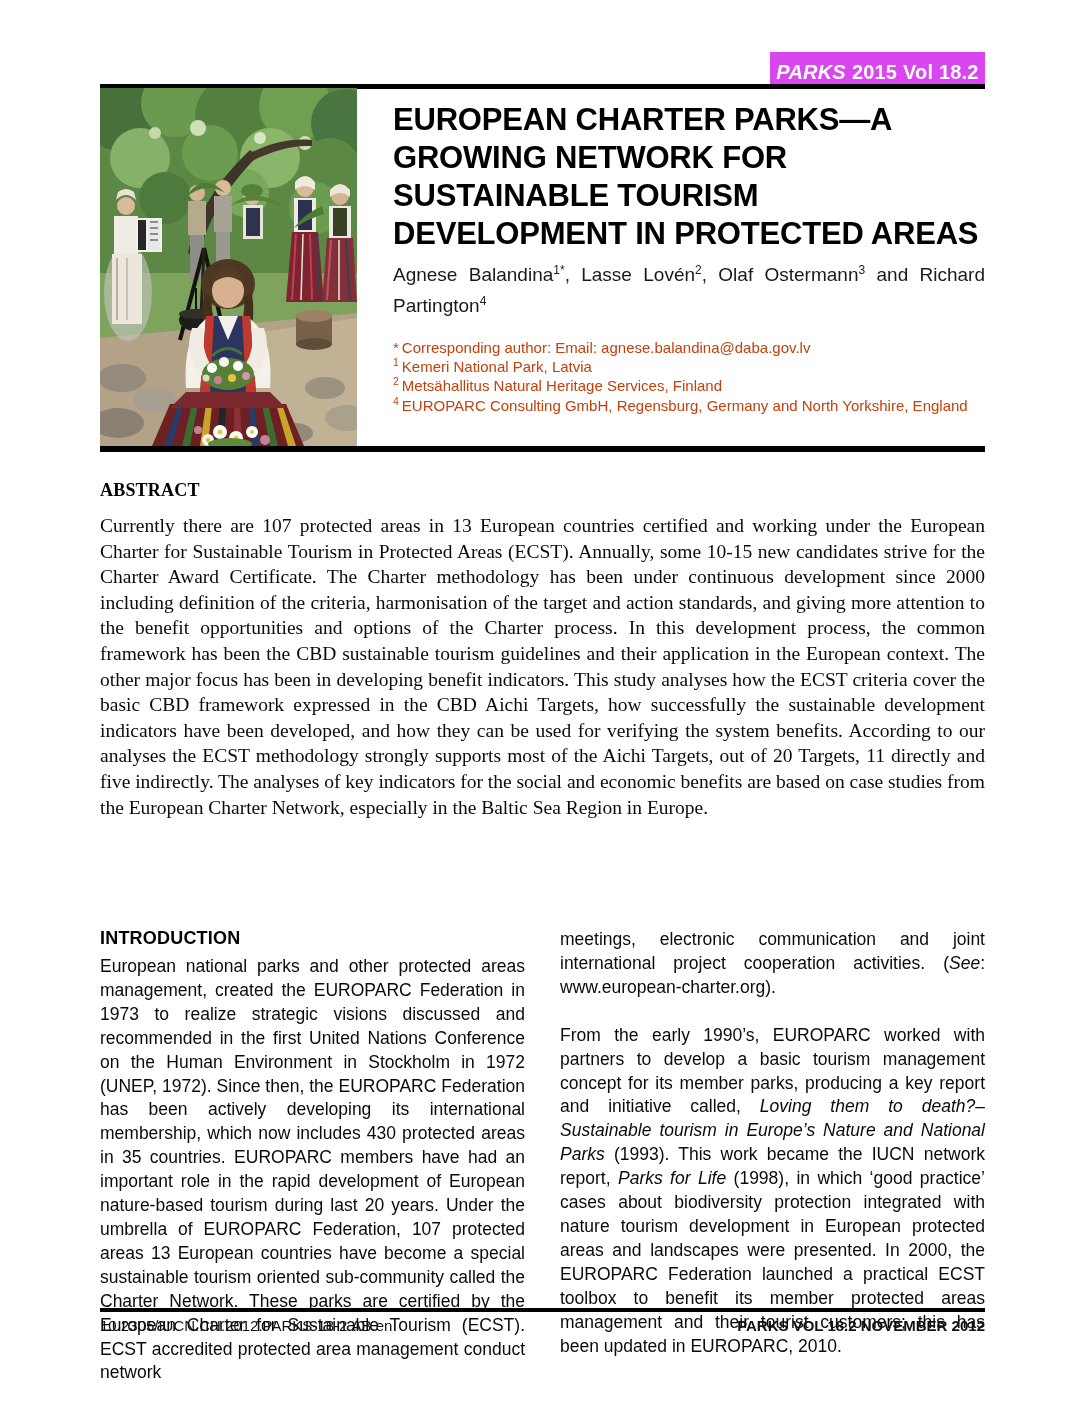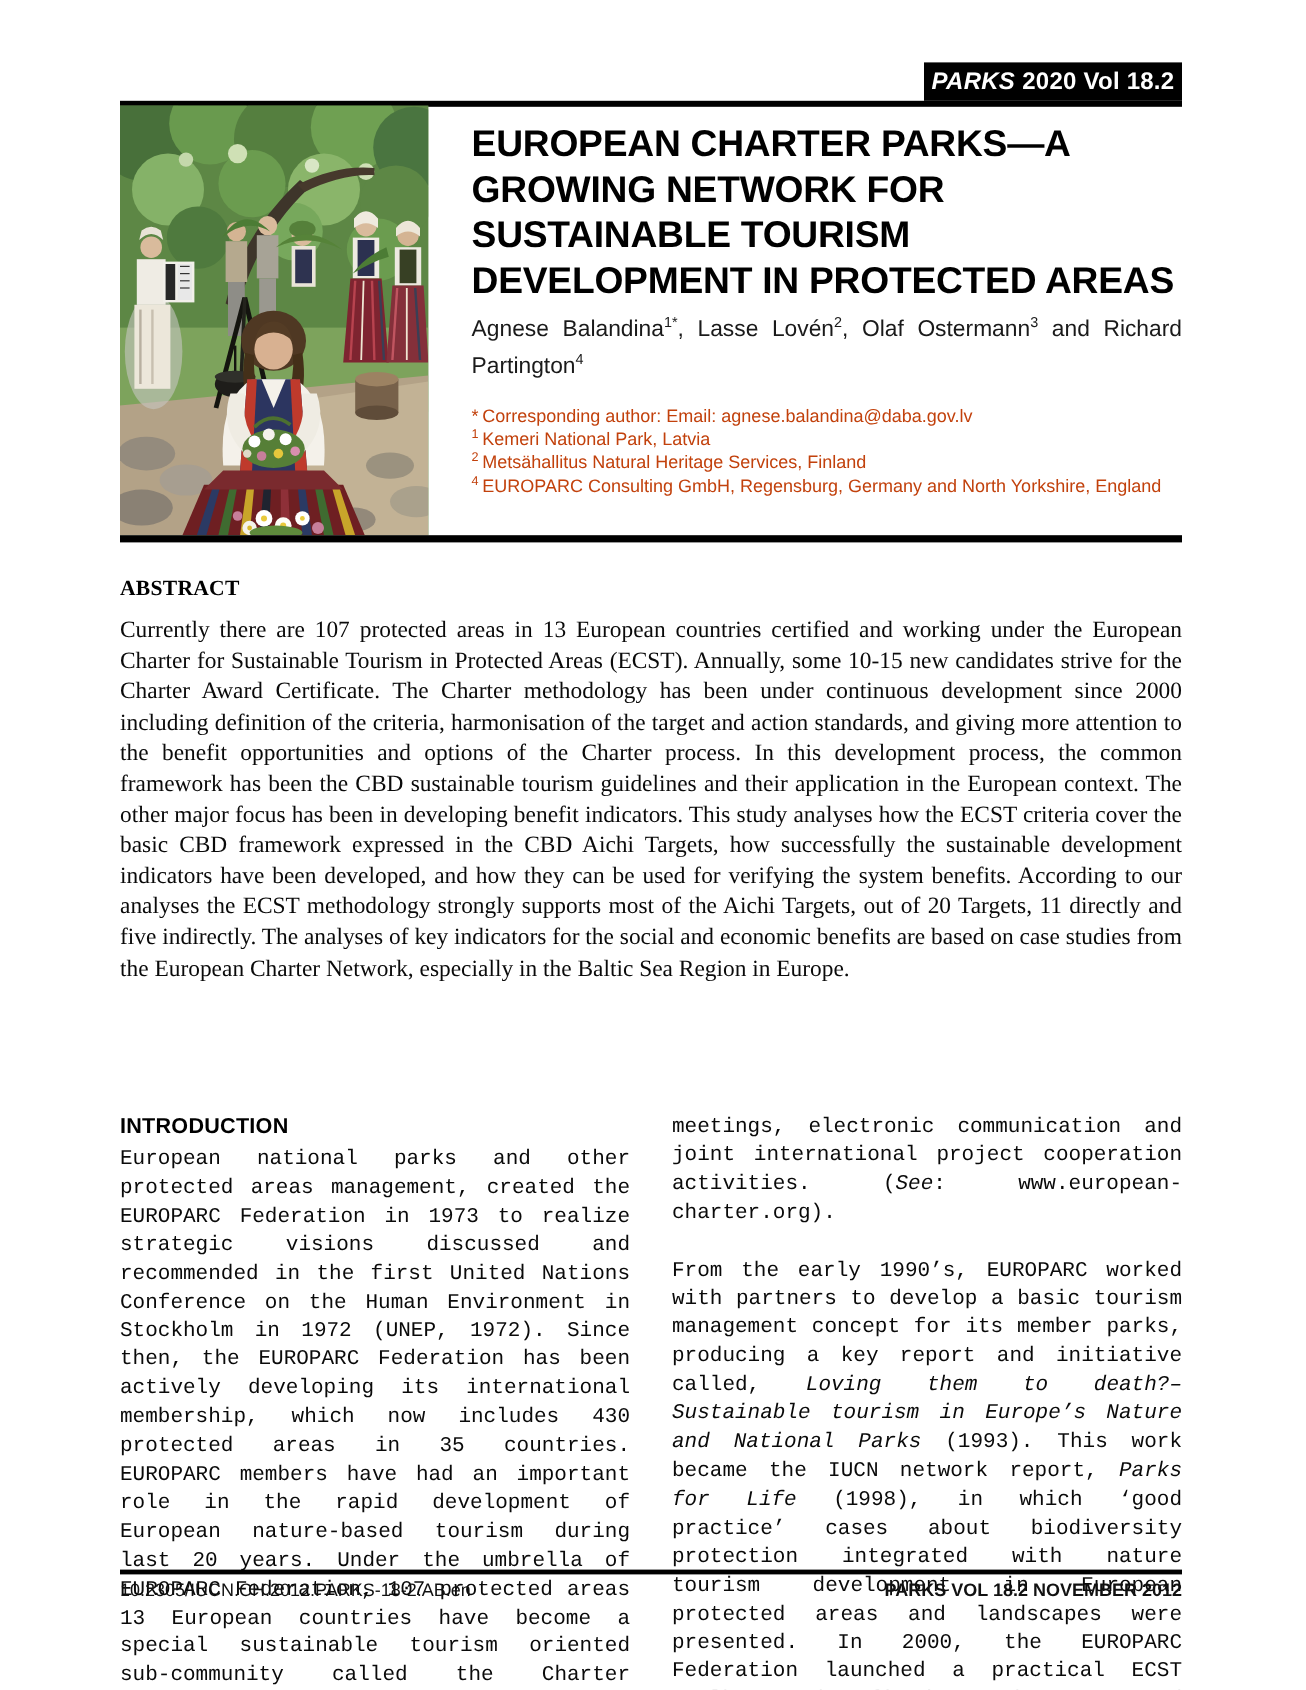--- a/index.html
+++ b/index.html
@@ -7,22 +7,22 @@
     position:relative;
     width:1088px;height:1408px;
     background:#ffffff;
     font-family:"Liberation Sans",sans-serif;
     color:#000;
     overflow:hidden;
   }
   
   .banner{
     position:absolute;top:52px;left:770px;width:215px;height:32px;
-    background:#000000;color:#fff;
-    display:flex;align-items:center;justify-content:center;
+    background:#d946ef;color:#fff;
+    display:flex;align-items:flex-end;justify-content:center;
     font-size:20px;font-weight:bold;letter-spacing:.2px;
   }
   .banner .jname{font-style:italic;margin-right:6px;}
   .rule-top{position:absolute;left:100px;top:84px;width:885px;height:5px;background:#000;}
   .rule-mid{position:absolute;left:100px;top:446px;width:885px;height:6px;background:#000;}
   .rule-foot{position:absolute;left:100px;top:1308px;width:885px;height:4px;background:#000;}
 
   
   .photo{
     position:absolute;left:100px;top:88px;width:257px;height:358px;
@@ -56,42 +56,42 @@
   }
 
   
   .intro{position:absolute;left:100px;top:928px;width:885px;display:flex;gap:35px;}
   .col{width:425px;}
   .intro h2{
     margin:0 0 6px 0;font-size:18px;font-weight:bold;
     font-family:"Liberation Sans",sans-serif;letter-spacing:.2px;
   }
   .col p{
-    margin:0;font-family:Liberation Mono, monospace;
+    margin:0;font-family:Liberation Sans, sans-serif;
     font-size:17.5px;line-height:23.9px;text-align:justify;color:#0a0a0a;
   }
   .col p + p{margin-top:24px;}
   .it{font-style:italic;}
 
   
   .footer{
     position:absolute;left:100px;top:1317px;width:885px;
     display:flex;justify-content:space-between;align-items:baseline;
     font-size:15px;color:#111;
   }
   .footer .ref{font-weight:bold;}
 </style>
 </head>
 <body>
 
 <div class="page">
 
   <div class="banner">
     <span class="jname">PARKS</span>
-    <span>2020 Vol 18.2</span>
+    <span>2015 Vol 18.2</span>
   </div>
   <div class="rule-top"></div>
 
   <div class="photo" title="People in Latvian folk costume binding flower wreaths outdoors; woman with daisy bouquet in foreground">
     <svg viewBox="0 0 257 358" preserveAspectRatio="none">
 
       <g>
         <rect x="0" y="0" width="257" height="200" fill="#5d8745"></rect>
         <circle cx="20" cy="25" r="38" fill="#48703a"></circle>
         <circle cx="75" cy="15" r="34" fill="#699a4e"></circle>

